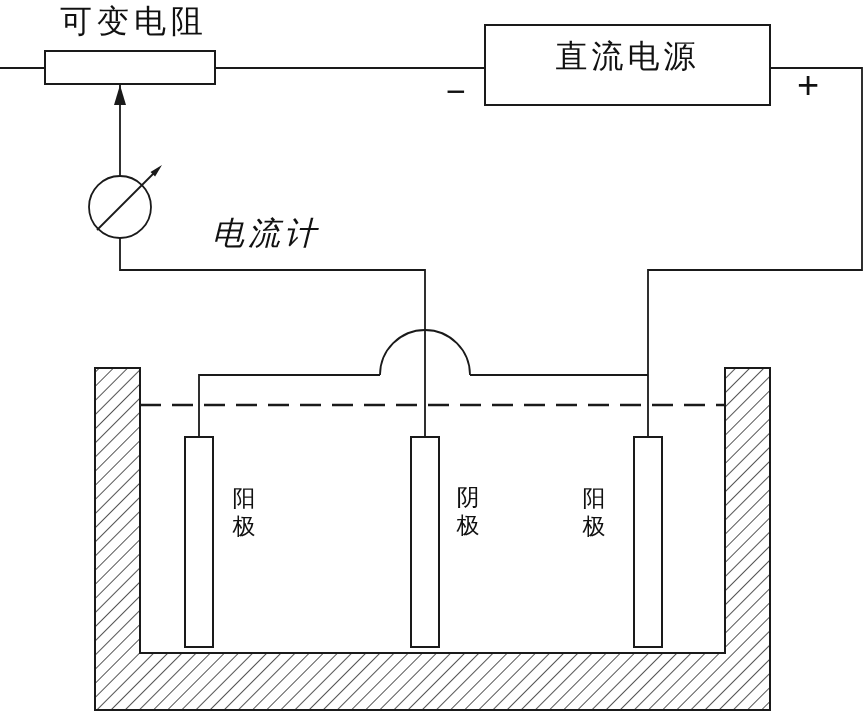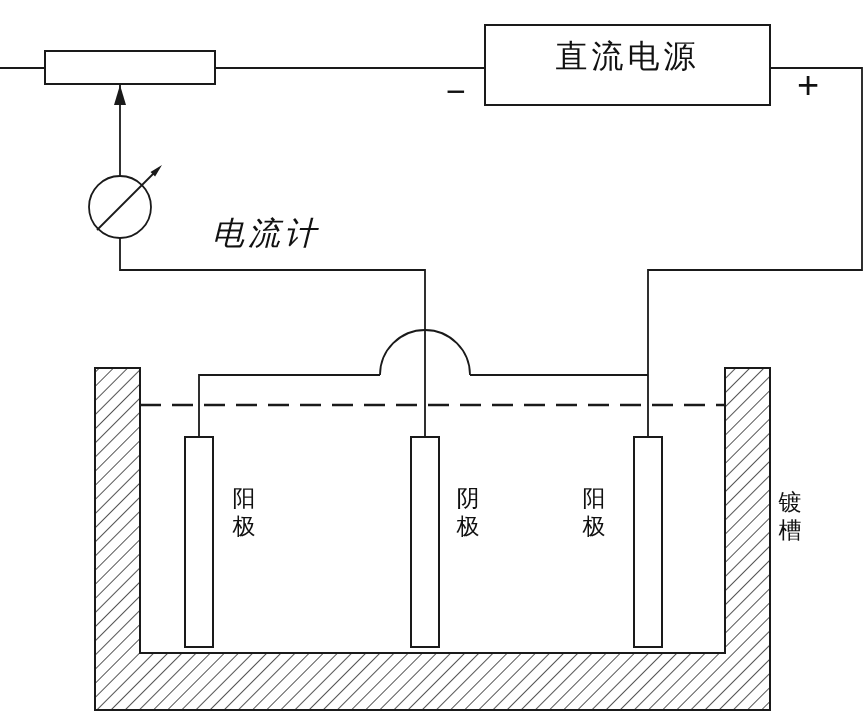--- a/index.html
+++ b/index.html
@@ -53,21 +53,21 @@
   }
   .lbl-vert {
     width: 40px;
     font-size: 23px;
     line-height: 1.22;
     text-align: center;
     white-space: normal;
     word-break: break-all;
   }
   .lbl-anode-left  { left: 224px; top: 484px; }
-  .lbl-cathode     { left: 448px; top: 484px; }
+  .lbl-cathode     { left: 448px; top: 484px; font-family: Liberation Serif, serif; }
   .lbl-anode-right { left: 574px; top: 484px; }
   .lbl-tank        { left: 770px; top: 488px; }
 </style>
 </head>
 <body>
 
 <div class="stage">
 
   <svg width="866" height="712" viewBox="0 0 866 712">
     <defs>
@@ -98,30 +98,30 @@
 
     <circle cx="120" cy="207" r="31" fill="#ffffff" stroke="#1a1a1a" stroke-width="1.8"></circle>
     <line x1="97" y1="230" x2="154" y2="173" stroke="#1a1a1a" stroke-width="1.8"></line>
     <polygon points="162,165 155.1,176.5 150.5,171.9" fill="#1a1a1a"></polygon>
 
     <rect x="185" y="437" width="28" height="210" fill="#ffffff" stroke="#1a1a1a" stroke-width="2"></rect>
     <rect x="411" y="437" width="28" height="210" fill="#ffffff" stroke="#1a1a1a" stroke-width="2"></rect>
     <rect x="634" y="437" width="28" height="210" fill="#ffffff" stroke="#1a1a1a" stroke-width="2"></rect>
   </svg>
 
+  <div class="lbl lbl-resistor">可变电阻</div>
 
   <div class="lbl lbl-power">直流电源</div>
 
   <div class="lbl lbl-minus">−</div>
 
   <div class="lbl lbl-plus">+</div>
 
   <div class="lbl lbl-ammeter">电流计</div>
 
   <div class="lbl lbl-vert lbl-anode-left">阳极</div>
 
   <div class="lbl lbl-vert lbl-cathode">阴极</div>
 
   <div class="lbl lbl-vert lbl-anode-right">阳极</div>
 
-  <div class="lbl lbl-vert lbl-tank">镀槽</div>
 
 </div>
 
 </body></html>

